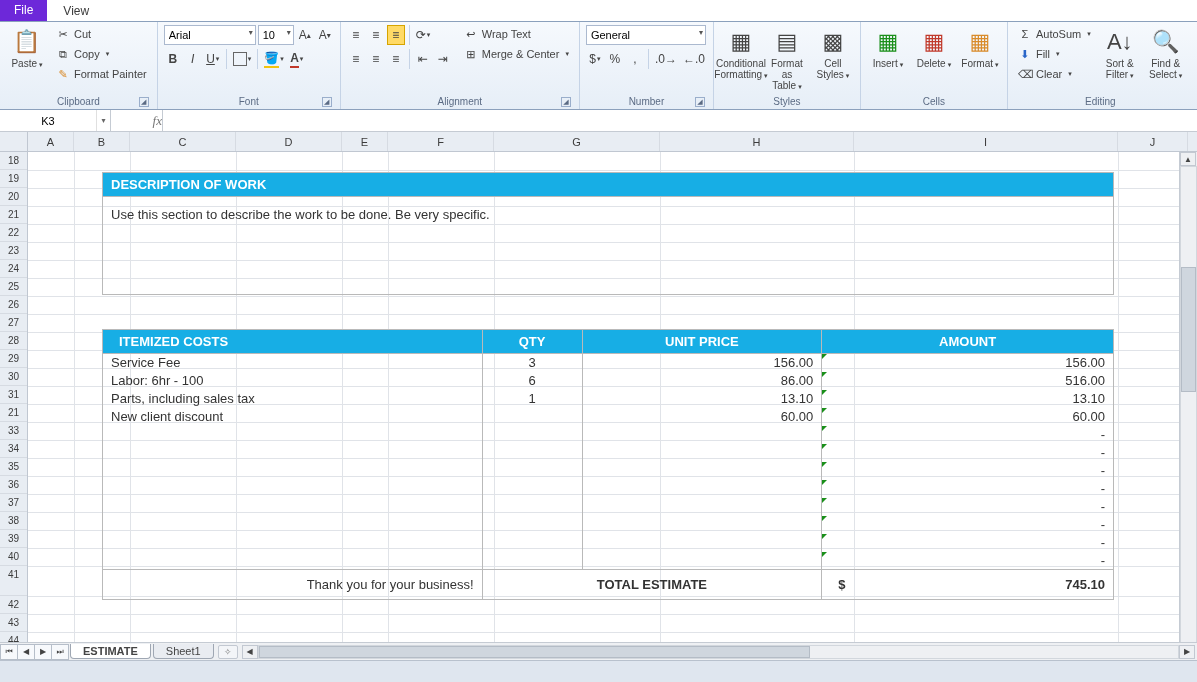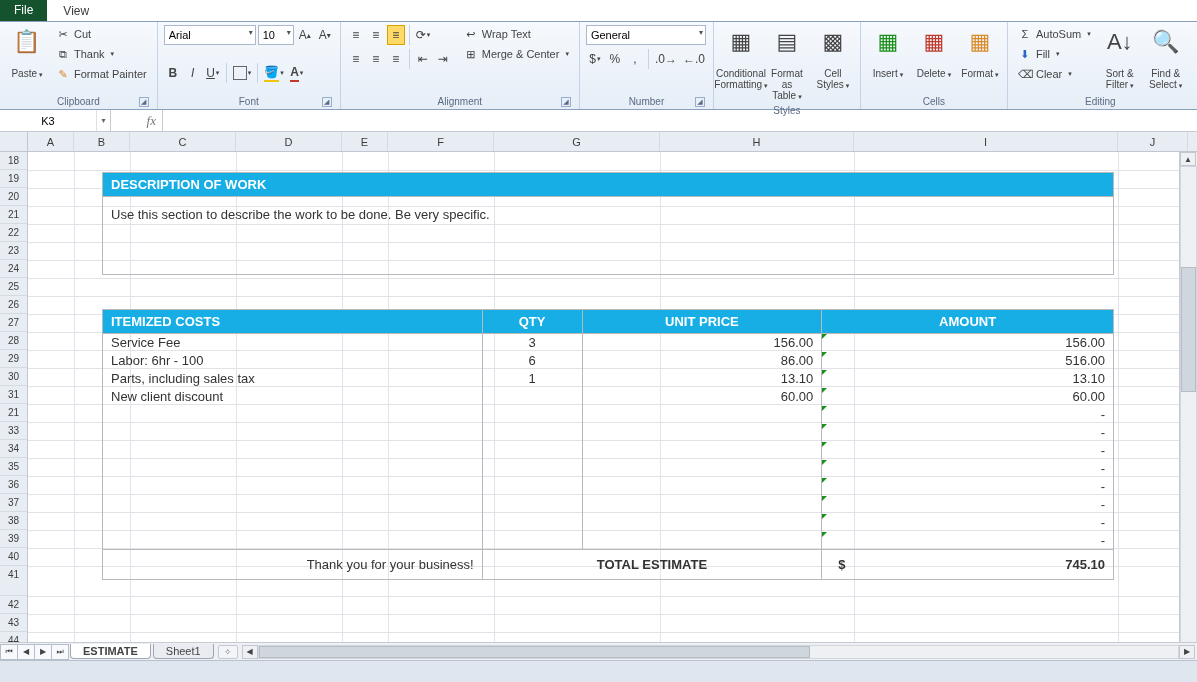--- a/index.html
+++ b/index.html
@@ -1,32 +1,32 @@
 <!DOCTYPE html>
 <html><head>
 <meta charset="utf-8">
 <style>
 * { box-sizing: border-box; margin: 0; padding: 0; font-family: "Segoe UI", Tahoma, sans-serif; }
 body { background: #fff; font-size: 11px; color: #444; overflow: hidden; width: 1197px; height: 682px; }
 
 
 .tabstrip { background: #fff; height: 22px; display: flex; align-items: flex-end; border-bottom: 1px solid #8ba0bc; }
-.tab-file { background: #14532d; color: #fff; padding: 3px 14px; font-size: 12px; height: 22px; display: flex; align-items: center; }
+.tab-file { background: #6d28d9; color: #fff; padding: 3px 14px; font-size: 12px; height: 22px; display: flex; align-items: center; }
 .tab { padding: 3px 16px; font-size: 12px; color: #3b3b3b; cursor: pointer; }
 
 
 .ribbon { background: linear-gradient(#f6f9fd,#e6eef7); height: 88px; display: flex; border-bottom: 1px solid #8ba0bc; }
 .group { border-right: 1px solid #c5d3e6; padding: 2px 6px 0 6px; display: flex; flex-direction: column; justify-content: space-between; }
 .group-body { display: flex; align-items: flex-start; gap: 4px; flex: 1; }
 .group-label { text-align: center; font-size: 10px; color: #5b6b84; padding: 1px 0 2px 0; position: relative; }
 .group-label .launcher { position: absolute; right: 2px; bottom: 2px; width: 10px; height: 10px; border: 1px solid #9aaecb; font-size: 7px; line-height: 8px; text-align: center; color: #5b6b84; }
 
 .big-btn { display: flex; flex-direction: column; align-items: center; width: 42px; padding: 2px; cursor: pointer; }
 .big-btn .ic { width: 32px; height: 32px; display: flex; align-items: center; justify-content: center; font-size: 22px; }
-.big-btn .lbl { font-size: 10px; text-align: center; line-height: 11px; margin-top: 10px; }
+.big-btn .lbl { font-size: 10px; text-align: center; line-height: 11px; }
 .big-btn .dd::after { content: "▾"; font-size: 7px; margin-left: 2px; }
 
 .small-row { display: flex; align-items: center; gap: 2px; height: 22px; }
 .small-btn { min-width: 18px; height: 20px; display: flex; align-items: center; justify-content: center; cursor: pointer; font-size: 12px; padding: 0 2px; }
 .small-btn.dd::after { content: "▾"; font-size: 7px; margin-left: 1px; }
 .stack { display: flex; flex-direction: column; }
 .txt-btn { display: flex; align-items: center; gap: 4px; padding: 0 4px; height: 20px; cursor: pointer; font-size: 11px; }
 .txt-btn .ic { width: 14px; text-align: center; }
 
 
@@ -37,42 +37,42 @@
 .sep { width: 1px; background: #c5d3e6; height: 20px; margin: 0 2px; }
 
 
 .numfmt { width: 120px; height: 20px; border: 1px solid #abb9cf; background: #fff; font-size: 11px; padding: 0 14px 0 4px; }
 
 
 .fx-row { height: 22px; display: flex; align-items: stretch; border-bottom: 1px solid #c5cbd3; background: #fff; }
 .namebox-wrap { display: flex; align-items: center; border-right: 1px solid #c5cbd3; }
 .namebox { width: 96px; border: none; padding: 0 4px; font-size: 11px; text-align: center; height: 20px; }
 .namebox-dd { width: 14px; text-align: center; font-size: 8px; color: #666; border-left: 1px solid #e0e0e0; height: 100%; display: flex; align-items: center; justify-content: center; }
-.fx-lbl { width: 52px; display: flex; align-items: center; justify-content: flex-end; font-style: italic; font-family: "Times New Roman", serif; font-size: 13px; color: #777; padding-right: 6px; border-right: 1px solid #c5cbd3; }
+.fx-lbl { width: 52px; display: flex; align-items: center; justify-content: flex-end; font-style: italic; font-family: "Times New Roman", serif; font-size: 13px; color: #777; border-right: 1px solid #c5cbd3; }
 .formula-input { flex: 1; border: none; padding: 0 6px; font-size: 11px; }
 
 
 .sheet-wrap { position: relative; height: 530px; display: flex; }
 .rowhdrs { width: 28px; background: #e8edf3; border-right: 1px solid #c0c7d1; }
 .rowhdr { height: 18px; border-bottom: 1px solid #d6dbe2; font-size: 10px; color: #3c3c3c; text-align: center; line-height: 18px; }
 .colhdr-row { height: 20px; display: flex; background: #e8edf3; border-bottom: 1px solid #c0c7d1; }
 .corner { width: 28px; height: 20px; background: #e8edf3; border-right: 1px solid #c0c7d1; border-bottom: 1px solid #c0c7d1; }
 .colhdr { border-right: 1px solid #d6dbe2; font-size: 11px; color: #3c3c3c; text-align: center; line-height: 20px; }
 
 .grid-body { flex: 1; position: relative; overflow: hidden; }
 .gridlines td { border-right: 1px solid #e0e3e8; border-bottom: 1px solid #e0e3e8; height: 18px; }
 .gridlines { border-collapse: collapse; width: 100%; table-layout: fixed; }
 .row-tall td { height: 30px; }
 
 
 .content-overlay { position: absolute; left: 74px; top: 20px; width: 1012px; font-family: Arial, sans-serif; }
 .sec-hdr { background: #17aee5; color: #fff; font-weight: bold; font-size: 13px; padding: 4px 8px; border: 1px solid #b9b9b9; }
-.sec-body { border: 1px solid #b9b9b9; border-top: none; padding: 10px 8px; height: 78px; font-size: 13px; color: #333; }
+.sec-body { border: 1px solid #b9b9b9; border-top: none; padding: 10px 8px; height: 98px; font-size: 13px; color: #333; }
 .tbl { width: 100%; border-collapse: collapse; font-size: 13px; color: #333; }
-.tbl th { background: #17aee5; color: #fff; font-weight: bold; padding: 4px 8px; border: 1px solid #b9b9b9; }
+.tbl th { background: #17aee5; color: #fff; font-weight: bold; padding: 4px 16px; border: 1px solid #b9b9b9; }
 .tbl td { padding: 1px 8px; height: 18px; border-left: 1px solid #b9b9b9; border-right: 1px solid #b9b9b9; }
 .tbl .qty, .tbl .price, .tbl .amt { text-align: right; }
 .tbl th.qty { text-align: center; margin-left: 44px; }
 .tbl th.price, .tbl th.amt { text-align: center; }
 .tbl tr.total td { border-top: 1px solid #b9b9b9; border-bottom: 1px solid #b9b9b9; font-weight: bold; height: 30px; vertical-align: middle; }
 .green-tick { position: relative; }
 .green-tick::after { content: ""; position: absolute; left: 0; top: 0; border-top: 5px solid #1a8f1a; border-right: 5px solid transparent; }
 .tbl tr.lastdata td { border-bottom: 1px solid #b9b9b9; }
 
 
@@ -123,35 +123,35 @@
         <div class="ic">📋</div>
         <div class="lbl dd">Paste</div>
       </div>
       <div class="stack">
         <div class="txt-btn">
             <span class="ic">✂</span>
             <span>Cut</span>
           </div>
         <div class="txt-btn">
             <span class="ic">⧉</span>
-            <span>Thank</span>
+            <span>Copy</span>
             <span style="font-size:7px;margin-left:2px">▾</span>
           </div>
         <div class="txt-btn">
             <span class="ic c-orange">✎</span>
             <span>Format Painter</span>
           </div>
       </div>
     </div>
     <div class="group-label"><span>Clipboard</span><span class="launcher">◢</span></div>
   </div>
 
   <div class="group">
     <div class="group-body">
-        <div class="stack" style="gap:16px">
+        <div class="stack" style="gap:2px">
       <div class="small-row">
         <span class="combo"><input class="font-name" value="Arial" style=""></span>
         <span class="combo"><input class="font-size" value="10" style=""></span>
         <div class="small-btn" title="grow">A<span style="font-size:8px">▴</span></div>
         <div class="small-btn">A<span style="font-size:8px">▾</span></div>
       </div>
       <div class="small-row">
         <div class="small-btn">
               <b>B</b>
             </div>

